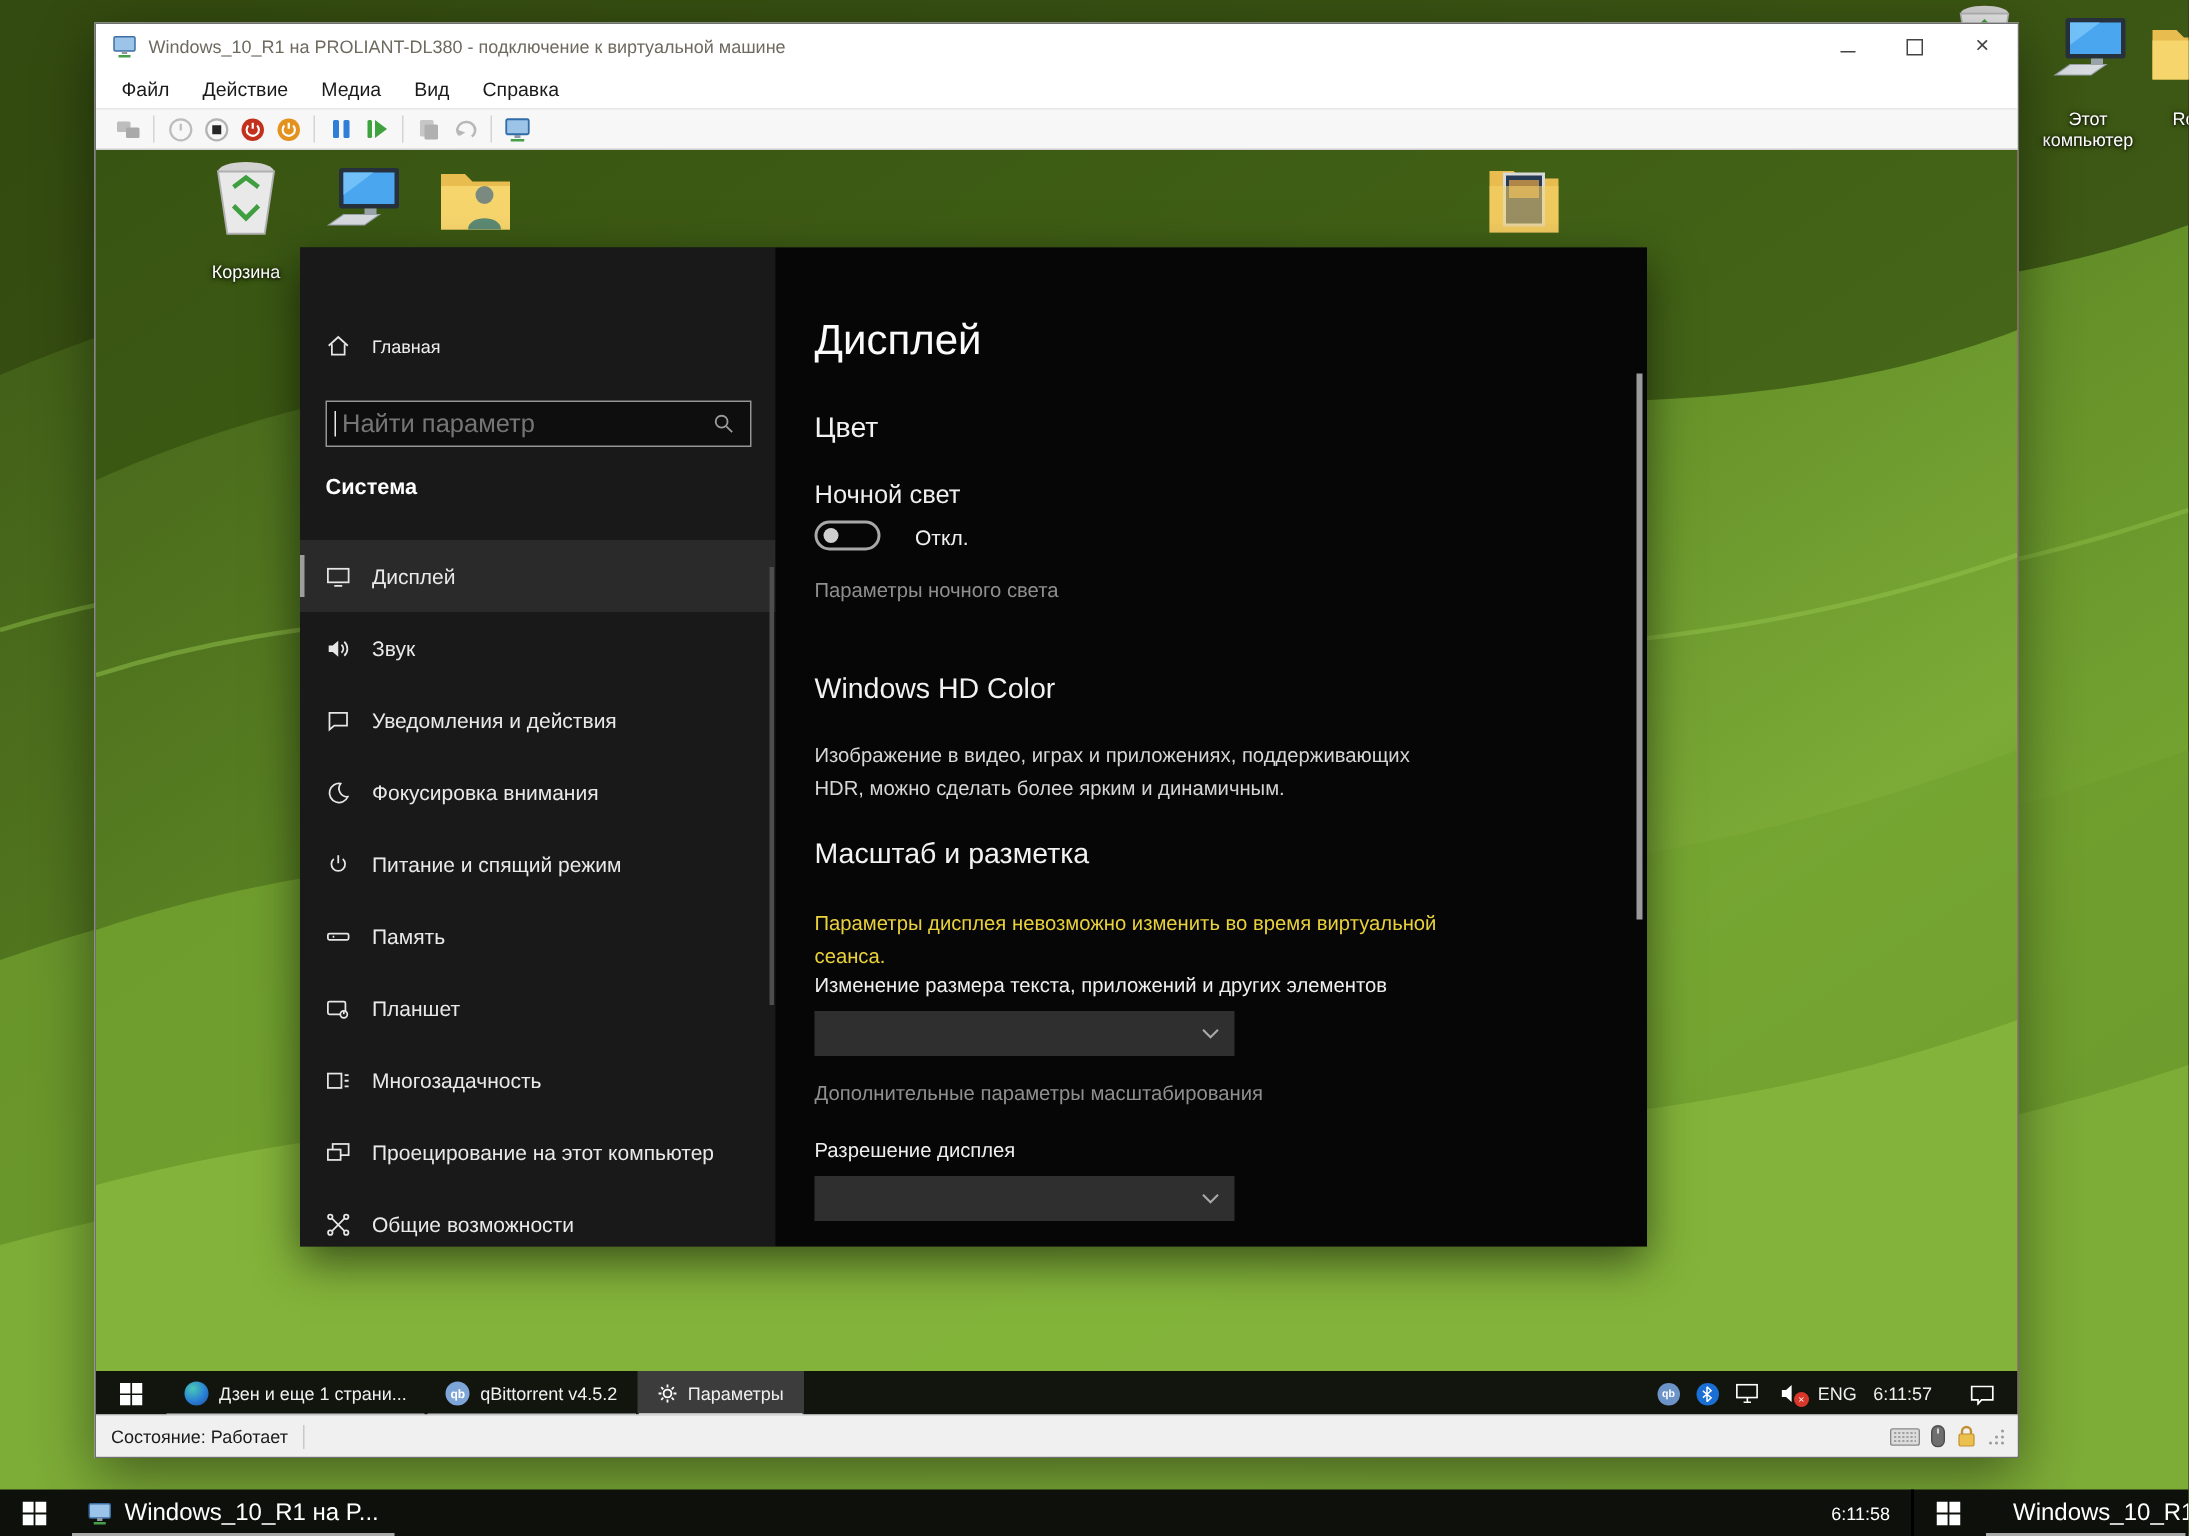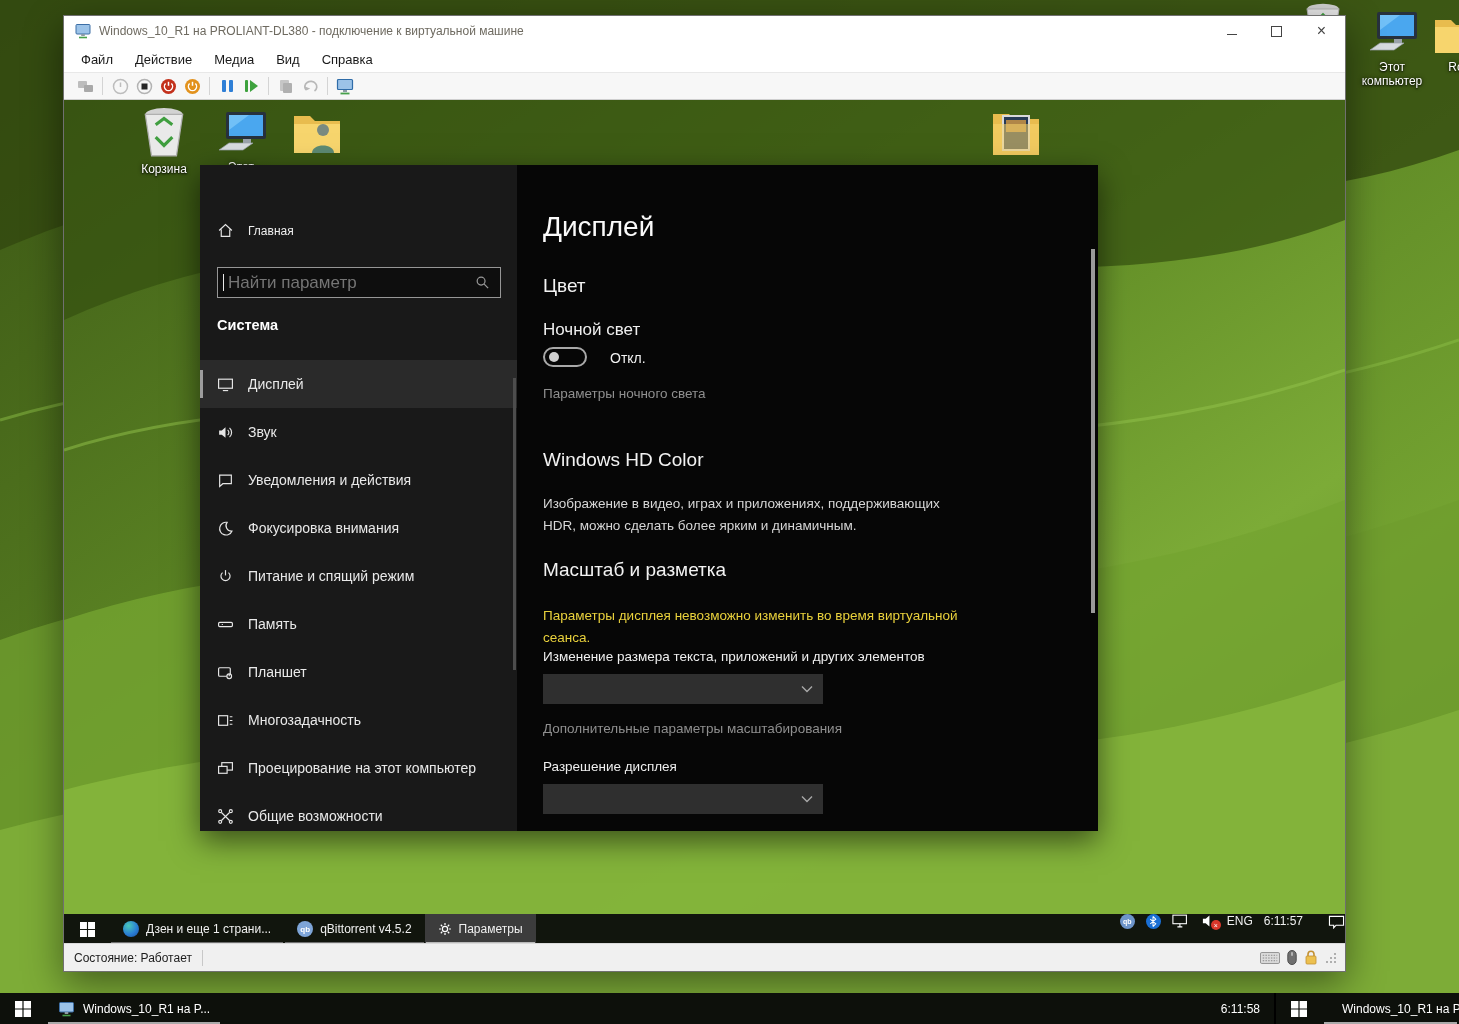--- a/index.html
+++ b/index.html
@@ -5,21 +5,21 @@
   html,body{margin:0;padding:0;background:#222;}
   #screen{position:relative;width:1459px;height:1024px;overflow:hidden;
           font-family:"Liberation Sans",sans-serif;-webkit-font-smoothing:antialiased;}
   .abs{position:absolute;}
   svg{display:block;}
 
   
   .deskicon{position:absolute;display:flex;flex-direction:column;align-items:center;
             width:80px;color:#fff;font-size:12px;line-height:14px;text-align:center;
             text-shadow:0 1px 2px rgba(0,0,0,.9),0 0 4px rgba(0,0,0,.7);cursor:default;}
-  .deskicon .lbl{margin-top:2px;}
+  .deskicon .lbl{margin-top:14px;}
 
   
   #hvwin{position:absolute;left:63px;top:15px;width:1283px;height:957px;
          background:#fff;border:1px solid #707070;box-sizing:border-box;
          box-shadow:0 12px 36px rgba(0,0,0,.45);}
   .hv-title{position:relative;height:30px;display:flex;align-items:center;gap:8px;
             padding-left:11px;background:#fff;font-size:12px;color:#6e6a60;}
   .capbtn{position:absolute;top:0;width:45px;height:30px;display:flex;align-items:center;
           justify-content:center;color:#444;font-size:14px;}
   .hv-menu{height:26px;display:flex;align-items:center;background:#fff;
@@ -51,28 +51,28 @@
 
   
   #vmtaskbar{position:absolute;left:0;right:0;bottom:0;height:30px;
              background:rgba(13,15,11,.97);display:flex;align-items:stretch;color:#f0f0f0;}
   .startbtn{width:46px;display:flex;align-items:center;justify-content:center;}
   .task{position:relative;display:flex;align-items:center;gap:7px;padding:0 13px;
         font-size:12px;max-width:170px;white-space:nowrap;}
   .task::after{content:"";position:absolute;left:1px;right:1px;bottom:0;height:2px;background:#6f6f6f;}
   .task.active{background:#3c3c3c;}
   .task.active::after{background:#b9b9b9;}
-  .tray{margin-left:auto;display:flex;align-items:flex-start;gap:11px;padding-right:0;font-size:12px;}
+  .tray{margin-left:auto;display:flex;align-items:center;gap:11px;padding-right:15px;font-size:12px;}
 
   #hvstatus{position:absolute;left:0;right:0;bottom:0;height:27px;background:#f0f0f0;
             border-top:1px solid #dadada;display:flex;align-items:center;
             font-size:12px;color:#1b1b1b;}
   #hosttb{position:absolute;left:0;bottom:0;width:1459px;height:31px;
           background:#0d100b;display:flex;align-items:stretch;color:#fff;}
-  .htask{position:relative;display:flex;align-items:center;gap:8px;padding:0 12px;font-size:12px;white-space:nowrap;}
+  .htask{position:relative;display:flex;align-items:center;gap:8px;padding:0 12px;font-size:16px;white-space:nowrap;}
   .htask::after{content:"";position:absolute;left:2px;right:2px;bottom:0;height:2px;background:#a9a9a9;}
 
   .circle-ico{border-radius:50%;display:flex;align-items:center;justify-content:center;}
 </style>
 </head>
 <body>
 
 <div id="screen">
 
   <svg class="abs" width="1459" height="1024" viewBox="0 0 1459 1024" preserveAspectRatio="none" style="left:0;top:0;">

